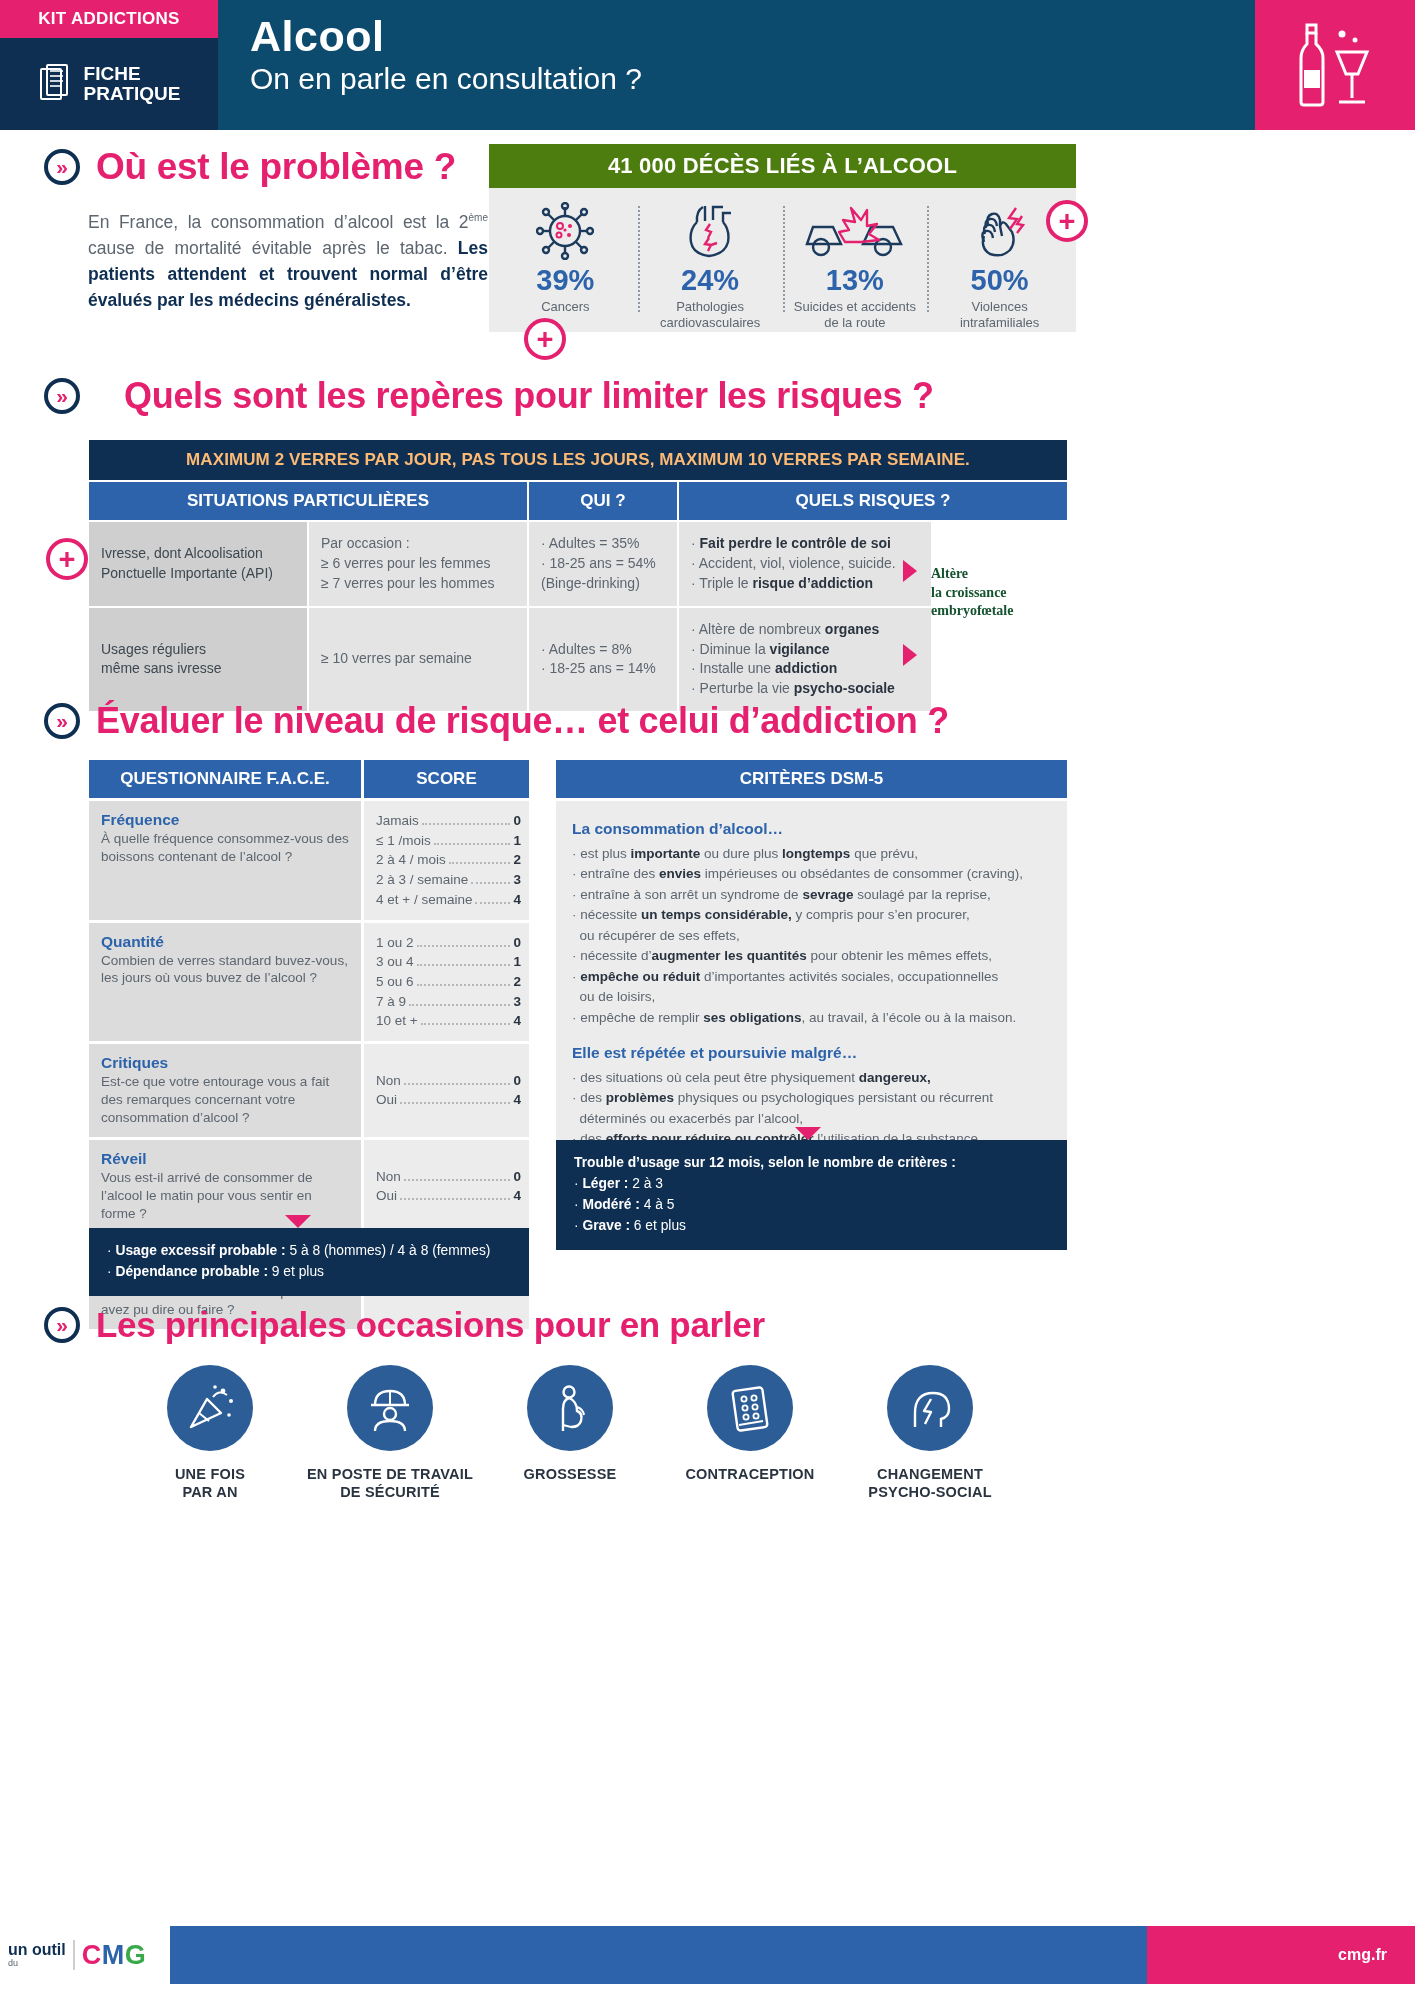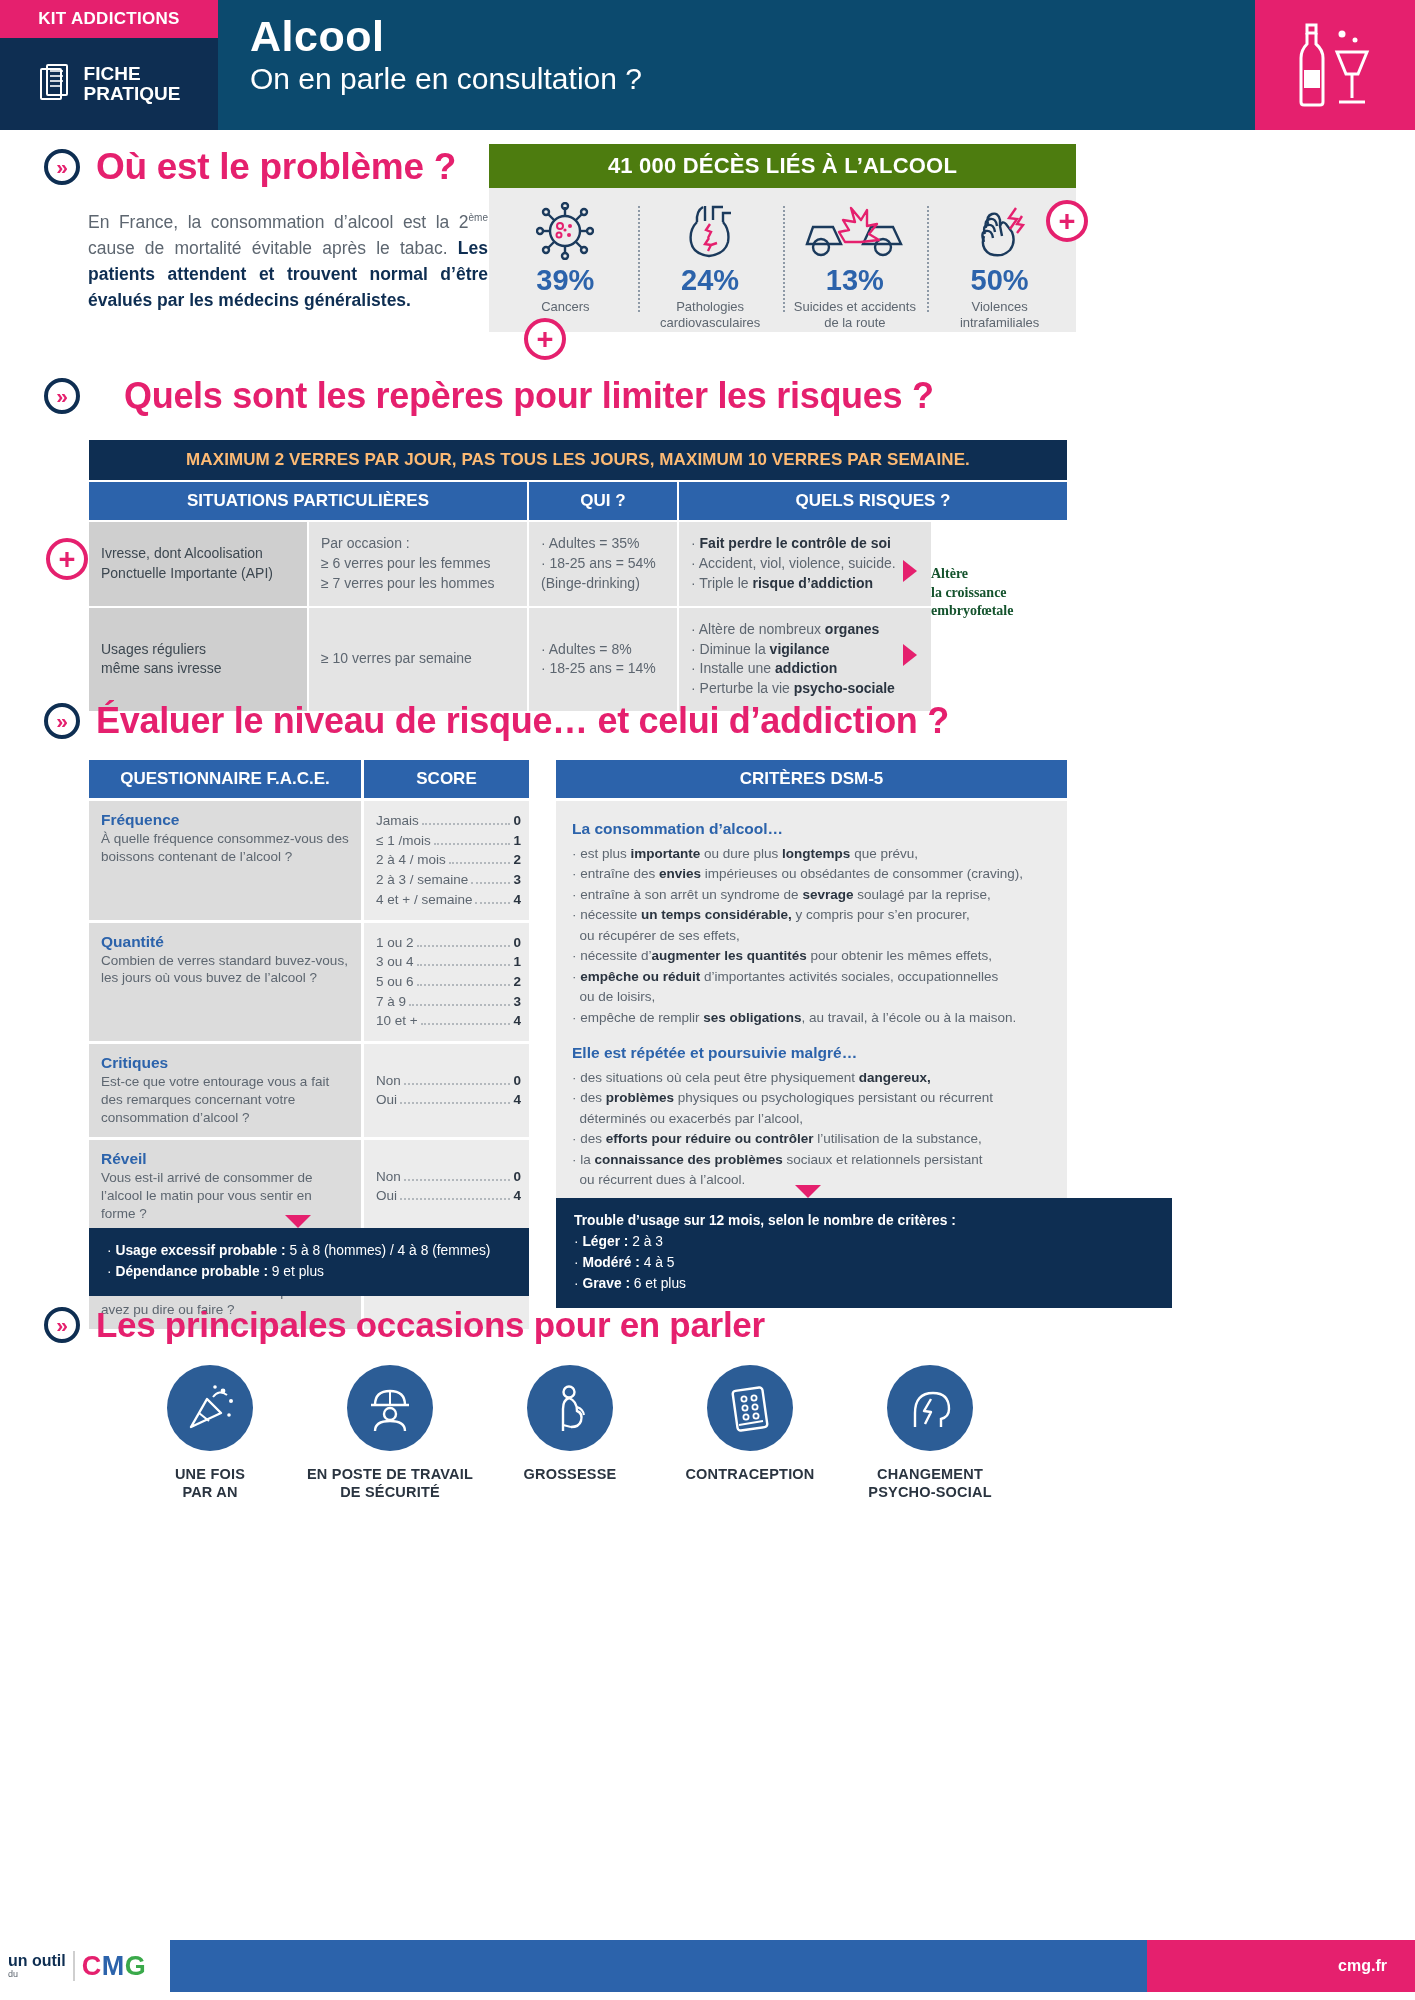--- a/index.html
+++ b/index.html
@@ -141,36 +141,36 @@
     background: #0e2e52; color: #fff; padding: 13px 18px;
     font-size: 13.8px; line-height: 1.52; position: relative;
   }
   .navy-box b { font-weight: bold; }
   .dntri {
     width: 0; height: 0; border-left: 13px solid transparent;
     border-right: 13px solid transparent; border-top: 13px solid #e5206e;
     position: absolute; top: -13px;
   }
   .res-face { position: absolute; left: 89px; top: 1228px; width: 440px; }
-  .res-dsm { position: absolute; left: 556px; top: 1198px; width: 616px; }
+  .res-dsm { position: absolute; left: 556px; top: 1140px; width: 511px; }
   
   .sec4 { position: absolute; left: 44px; top: 1305px; width: 1340px; }
   .s4-title { font-size: 35px; }
   .occ { position: absolute; left: 120px; top: 1365px; width: 900px; display: flex; }
   .occ-item { flex: 1; text-align: center; }
   .occ-circle {
     width: 86px; height: 86px; border-radius: 50%; background: #2c5d96;
     margin: 0 auto; display: flex; align-items: center; justify-content: center;
   }
   .occ-lbl {
     margin-top: 14px; font-size: 14.5px; font-weight: bold;
     color: #2a3440; line-height: 1.25; letter-spacing: .2px;
   }
   
-  .footer { position: absolute; left: 0; bottom: 8px; width: 1415px; height: 52px; display: flex; }
+  .footer { position: absolute; left: 0; bottom: 16px; width: 1415px; height: 58px; display: flex; }
   .ft-left {
     width: 170px; background: #fff; display: flex; align-items: center;
     gap: 7px; padding-left: 8px;
   }
   .ft-outil { font-size: 16px; font-weight: bold; color: #0e2e52; line-height: 1; }
   .ft-du { font-size: 9px; color: #5d6670; }
   .ft-bar { width: 2px; height: 30px; background: #cfcfcf; }
   .ft-cmg { font-size: 27px; font-weight: bold; letter-spacing: .5px; }
   .ft-mid { flex: 1; background: #2c63ab; }
   .ft-right {

